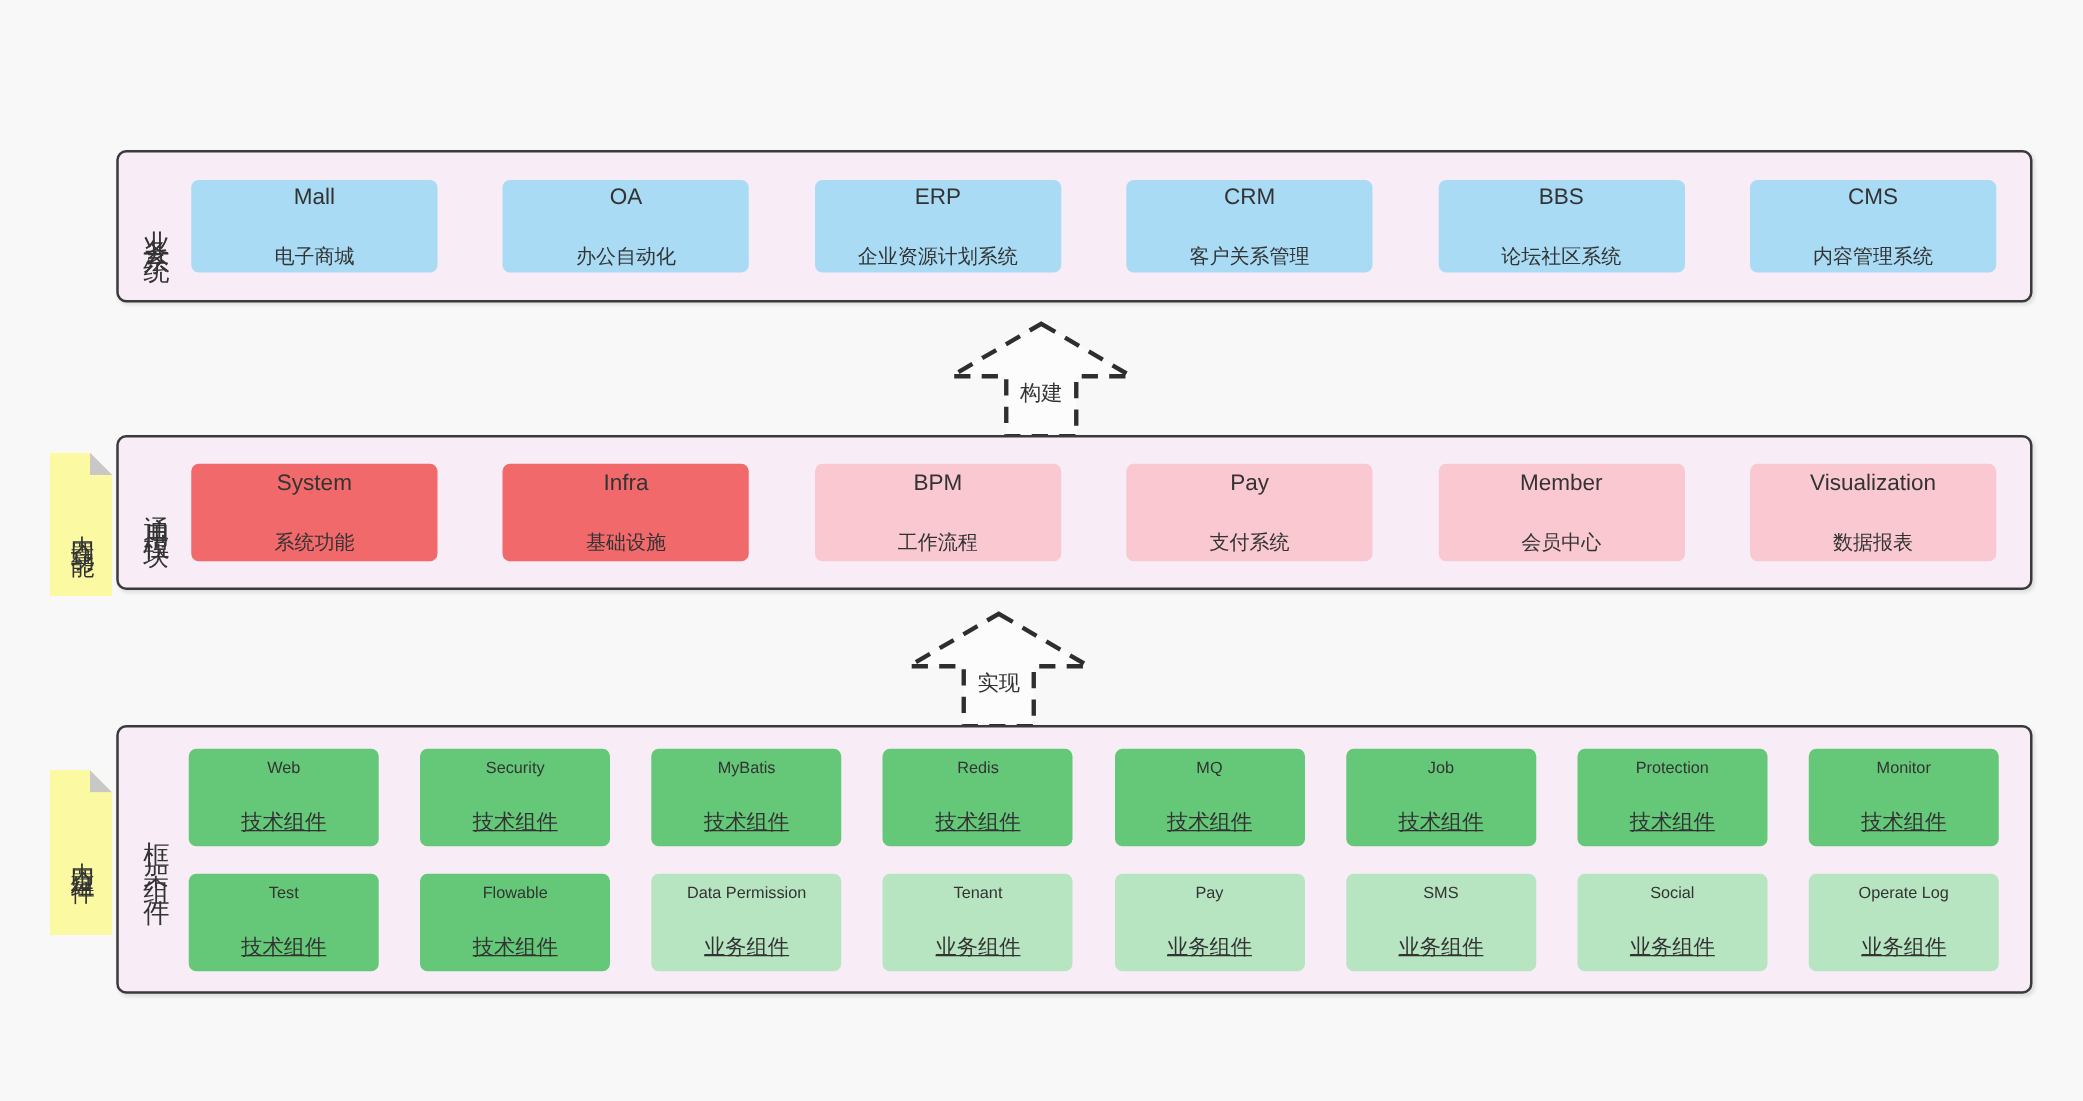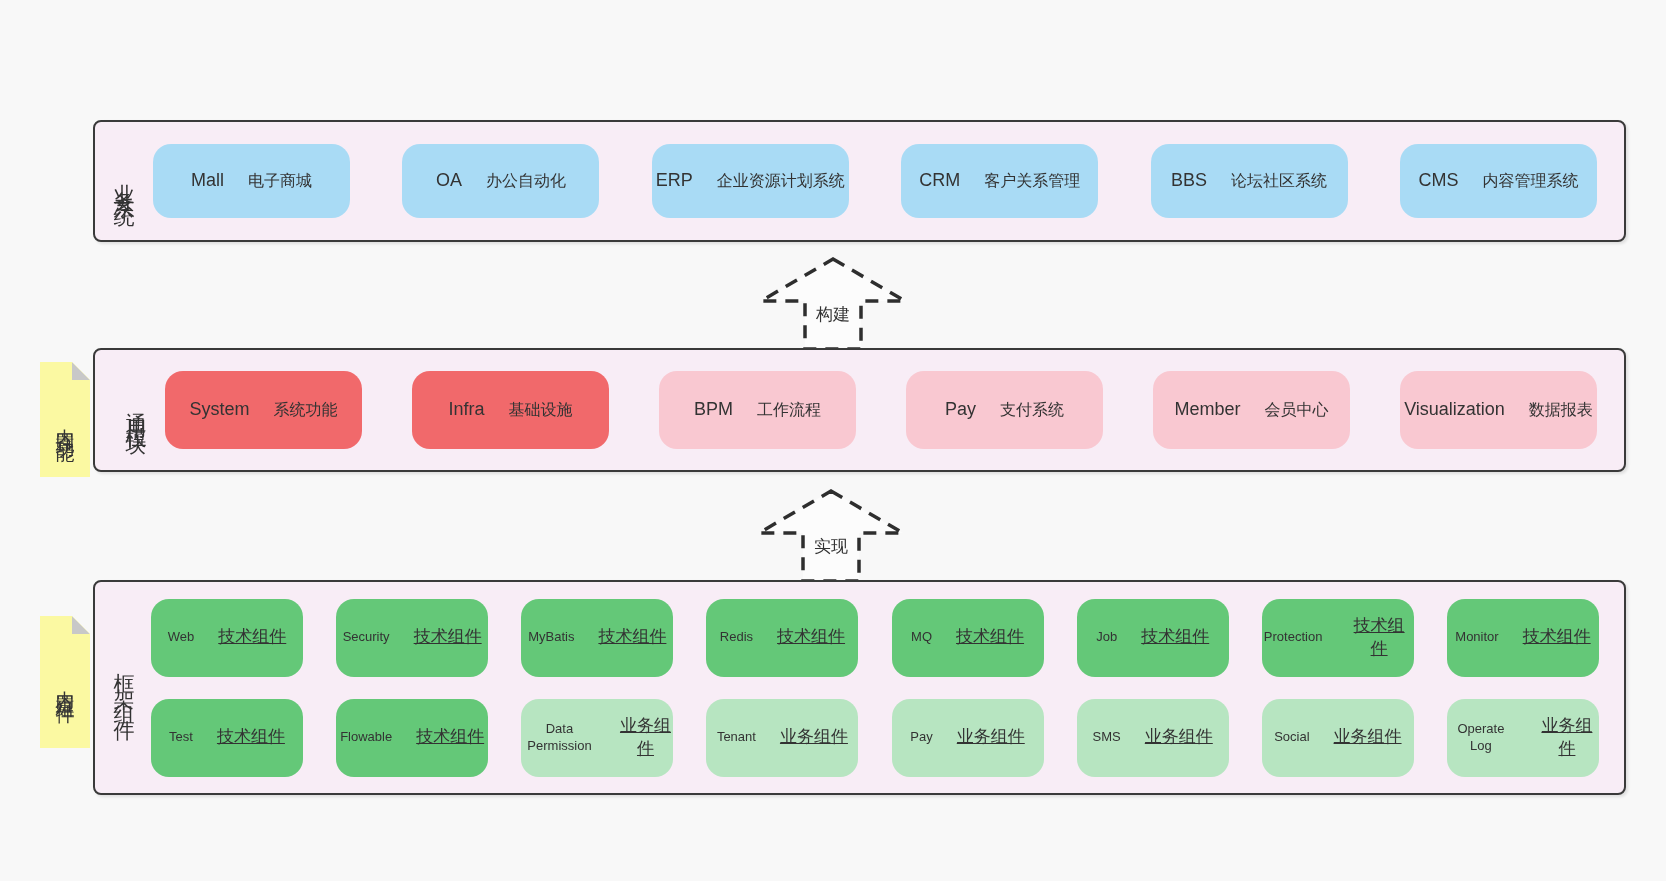--- a/index.html
+++ b/index.html
@@ -15,39 +15,39 @@
   .band {
     position: absolute; left: 93px; width: 1533px;
     background: var(--band-bg, #f8edf6);
     border: 2px solid var(--band-border, #3a3a3a);
     border-radius: 8px;
     box-sizing: border-box;
     display: flex;
     box-shadow: 2px 2px 3px rgba(0,0,0,0.10);
   }
   .band-1 { top: 120px; height: 122px; }
-  .band-2 { top: 348px; height: 124px; padding-left: 12px; }
+  .band-2 { top: 348px; height: 124px; }
   .band-3 { top: 580px; height: 215px; }
 
   .band-label {
     width: 54px; height: 100%;
     display: flex; align-items: center; justify-content: center;
     writing-mode: vertical-rl; text-orientation: upright;
     font-size: 21px; letter-spacing: 7px; color: var(--text, #333);
     padding-left: 4px; box-sizing: border-box;
   }
   .band-3 .band-label { letter-spacing: 16px; }
 
   .boxes {
     flex: 1; display: flex; align-items: center;
     justify-content: space-between; padding: 0 27px 0 4px;
   }
   .box {
-    border-radius: 18px;
-    display: flex; flex-direction: row;
+    border-radius: 6px;
+    display: flex; flex-direction: column;
     align-items: center; justify-content: center;
     text-align: center; box-sizing: border-box; padding: 2px; gap: 24px;
   }
   .band-1 .box { width: 197px; height: 74px; }
   .band-2 .box { width: 197px; height: 78px; }
   .box-title    { font-size: 18px;   line-height: 1.42; }
   .box-subtitle { font-size: 16px; line-height: 1.38; }
 
   .grid {
     flex: 1; display: flex; flex-direction: column;
@@ -80,21 +80,21 @@
   }
   .sticky-text {
     writing-mode: vertical-rl; text-orientation: upright;
     font-size: 19px; letter-spacing: 5px; color: var(--text, #333);
     padding-top: 6px;
   }
 
   
   .arrow { position: absolute; width: 150px; height: 96px; font-family: Liberation Mono, monospace; }
   .arrow-1 { left: 758px; top: 256px; }
-  .arrow-2 { left: 756px; top: 488px; }
+  .arrow-2 { left: 724px; top: 488px; }
   .arrow svg { display: block; width: 150px; height: 96px; }
   .arrow-label {
     position: absolute; left: 50%; top: 47px; transform: translateX(-50%);
     font-size: 17px; color: var(--text, #333);
     background: var(--arrow-fill, #fcfcfc); padding: 0 2px; white-space: nowrap;
   }
 </style>
 </head>
 <body>
 

